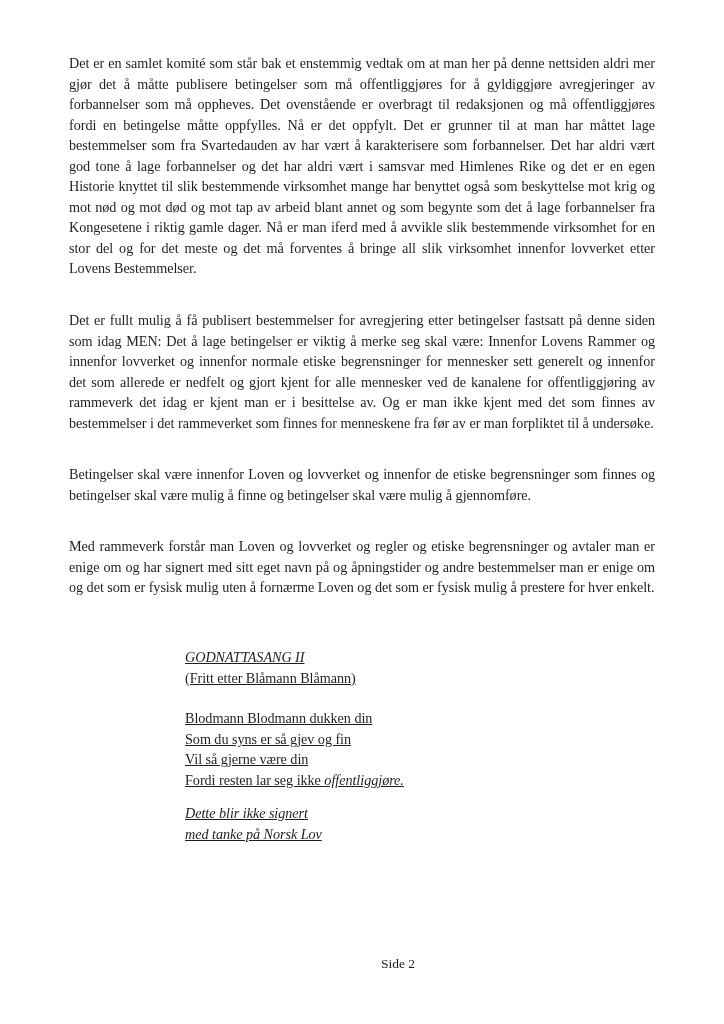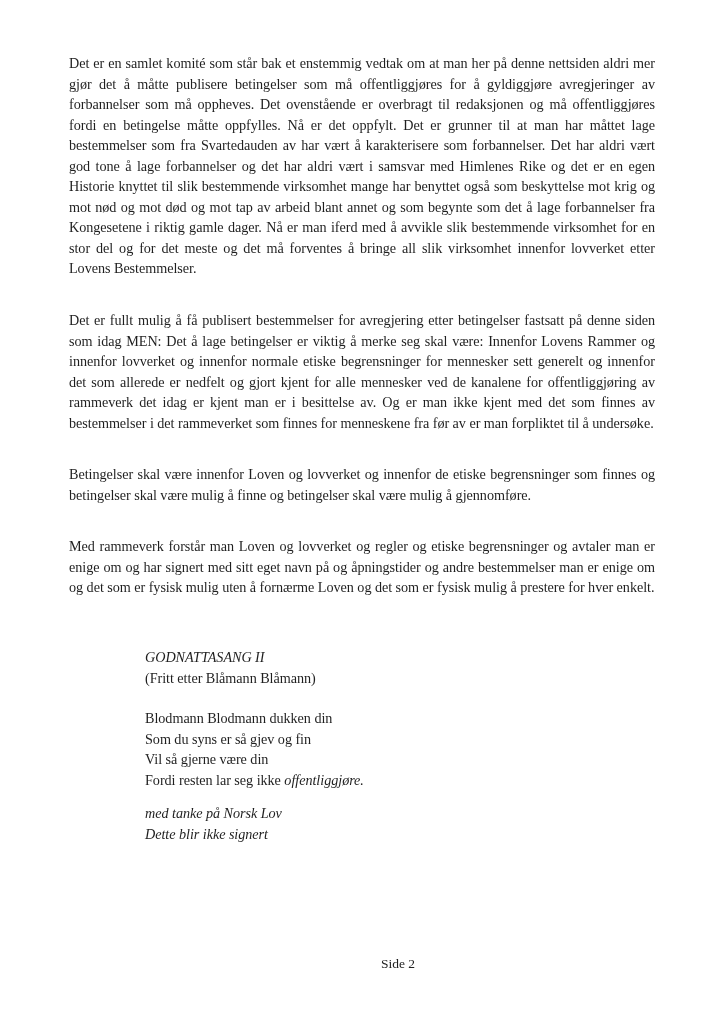--- a/index.html
+++ b/index.html
@@ -28,21 +28,22 @@
   .para {
     margin: 3px;
     text-align: justify;
     text-justify: inter-word;
   }
   .para + .para {
     margin-top: 31px;
   }
   .poem {
     margin-top: 49px;
-    margin-left: 79px;
+    margin-left: 119px;
+    text-decoration: underline;
   }
   .poem-line, .poem-title, .poem-subtitle {
     white-space: nowrap;
   }
   .italic {
     font-style: italic;
   }
   .stanza {
     margin-top: 20px;
   }
@@ -76,21 +77,21 @@
       <div class="poem-subtitle">(Fritt etter Blåmann Blåmann)</div>
 
       <div class="stanza">
         <div class="poem-line">Blodmann Blodmann dukken din</div>
         <div class="poem-line">Som du syns er så gjev og fin</div>
         <div class="poem-line">Vil så gjerne være din</div>
         <div class="poem-line"><span>Fordi resten lar seg ikke </span><span class="italic">offentliggjøre.</span></div>
       </div>
 
       <div class="signature italic">
+        <div class="poem-line">Dette blir ikke signert</div>
         <div class="poem-line">med tanke på Norsk Lov</div>
-        <div class="poem-line">Dette blir ikke signert</div>
       </div>
     </div>
 
   </div>
 
   <div class="footer">Side 2</div>
 </div>
 
 </body></html>

